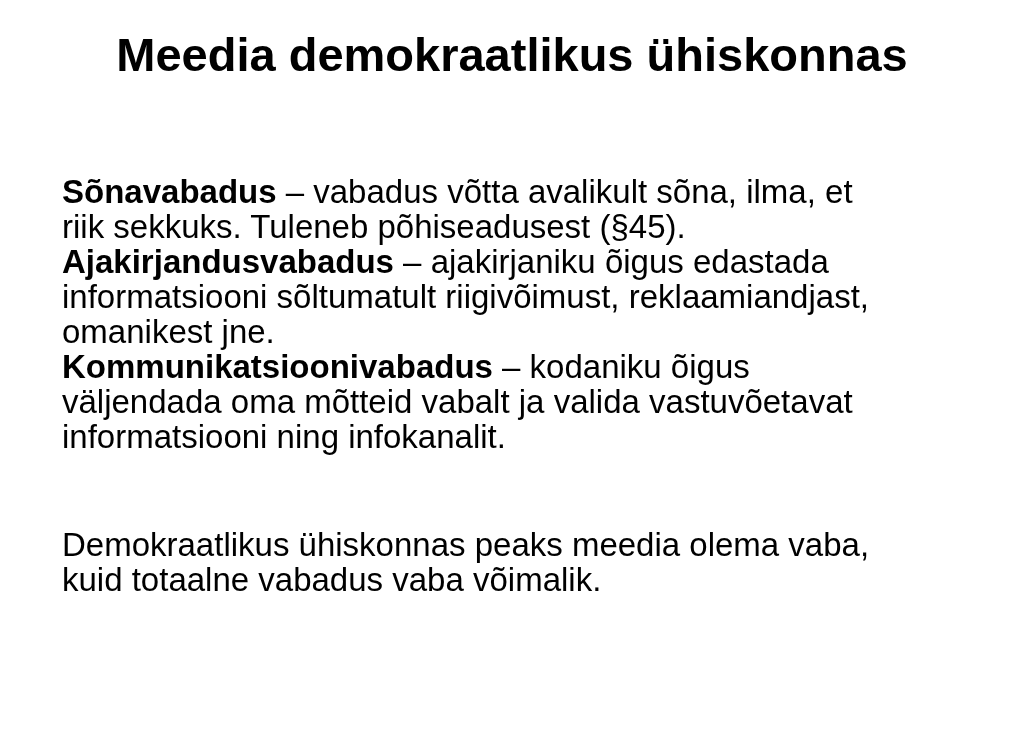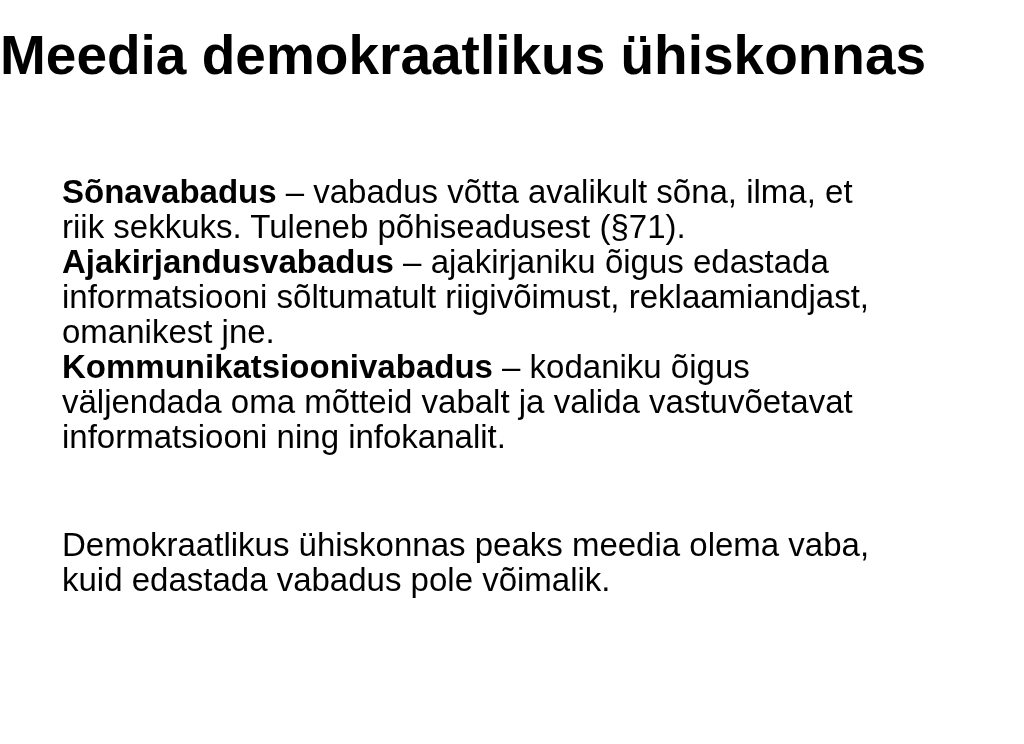--- a/index.html
+++ b/index.html
@@ -8,21 +8,22 @@
     font-family: "Liberation Sans", "DejaVu Sans", sans-serif;
     overflow: hidden;
   }
   .slide {
     width: 1024px;
     height: 744px;
     position: relative;
   }
   .slide-title {
     margin-top: 28px;
-    font-size: 55px;
+    text-align: center;
+    font-size: 47px;
     line-height: 54px;
     font-weight: bold;
     letter-spacing: 0px;
     white-space: nowrap;
   }
   .slide-body {
     margin-left: 62px;
     margin-right: 60px;
     width: 884px;
     font-size: 33px;
@@ -38,27 +39,27 @@
 </head>
 <body style="background: rgb(255, 255, 255); color: rgb(0, 0, 0);">
 
 <div class="slide">
 
   <h1 class="slide-title">Meedia demokraatlikus ühiskonnas</h1>
 
   <div class="slide-body">
 
     <p class="para para-1"><b class="term">Sõnavabadus</b><span> – vabadus võtta avalikult sõna, ilma, et
-riik sekkuks. Tuleneb põhiseadusest (§71).</span></p>
+riik sekkuks. Tuleneb põhiseadusest (§45).</span></p>
 
     <p class="para para-2"><b class="term">Ajakirjandusvabadus</b><span> – ajakirjaniku õigus edastada
 informatsiooni sõltumatult riigivõimust, reklaamiandjast,
 omanikest jne.</span></p>
 
     <p class="para para-3"><b class="term">Kommunikatsioonivabadus</b><span> – kodaniku õigus
 väljendada oma mõtteid vabalt ja valida vastuvõetavat
 informatsiooni ning infokanalit.</span></p>
 
     <p class="para para-4"><b class="term"></b><span>Demokraatlikus ühiskonnas peaks meedia olema vaba,
-kuid edastada vabadus pole võimalik.</span></p>
+kuid totaalne vabadus vaba võimalik.</span></p>
 
   </div>
 </div>
 
 </body></html>

